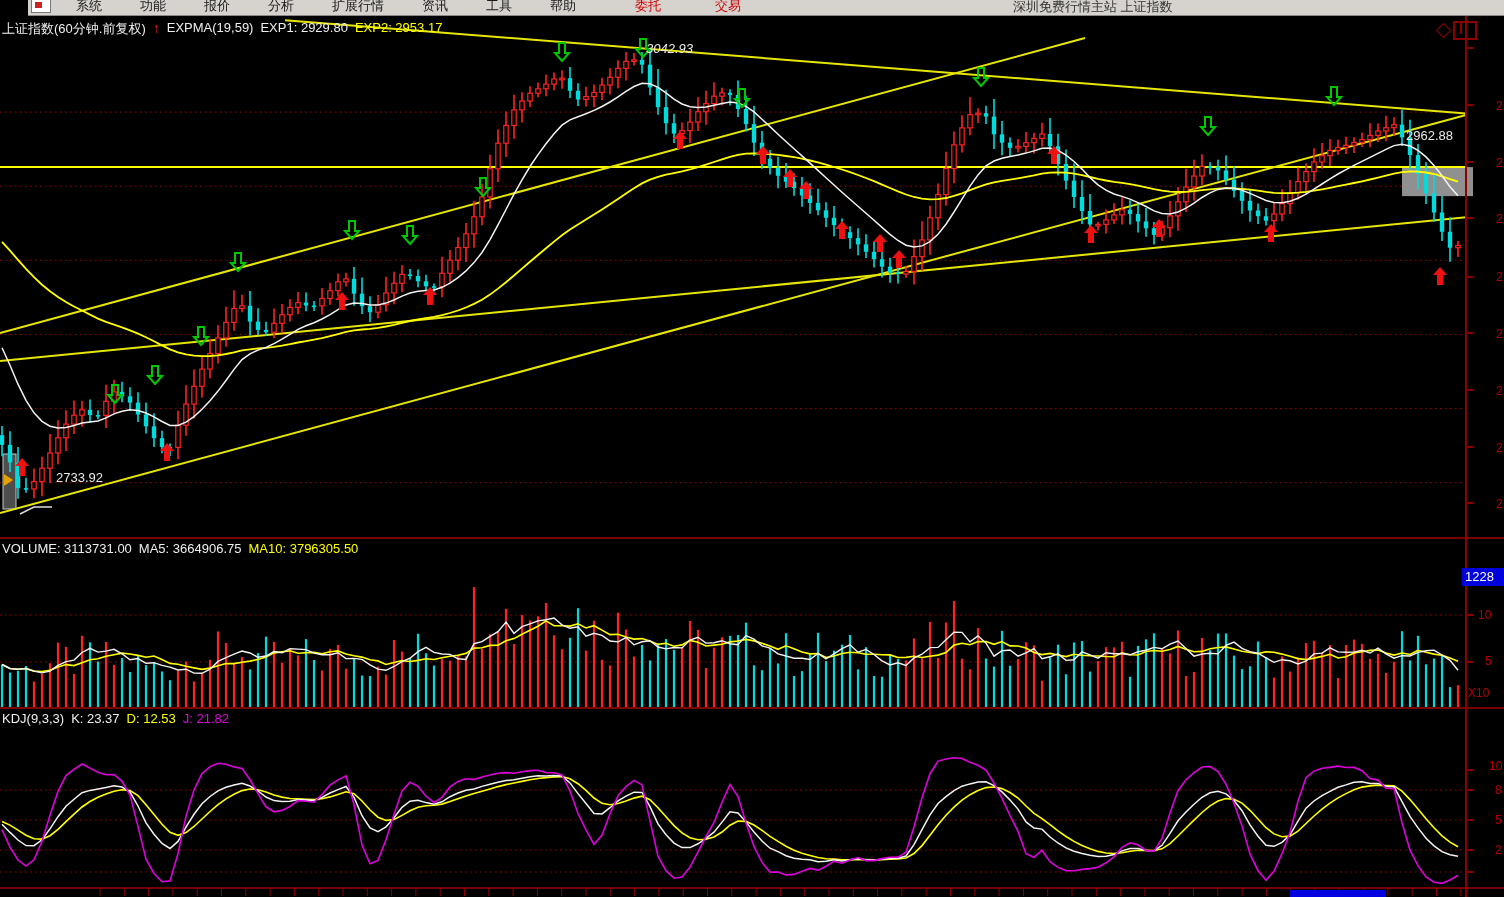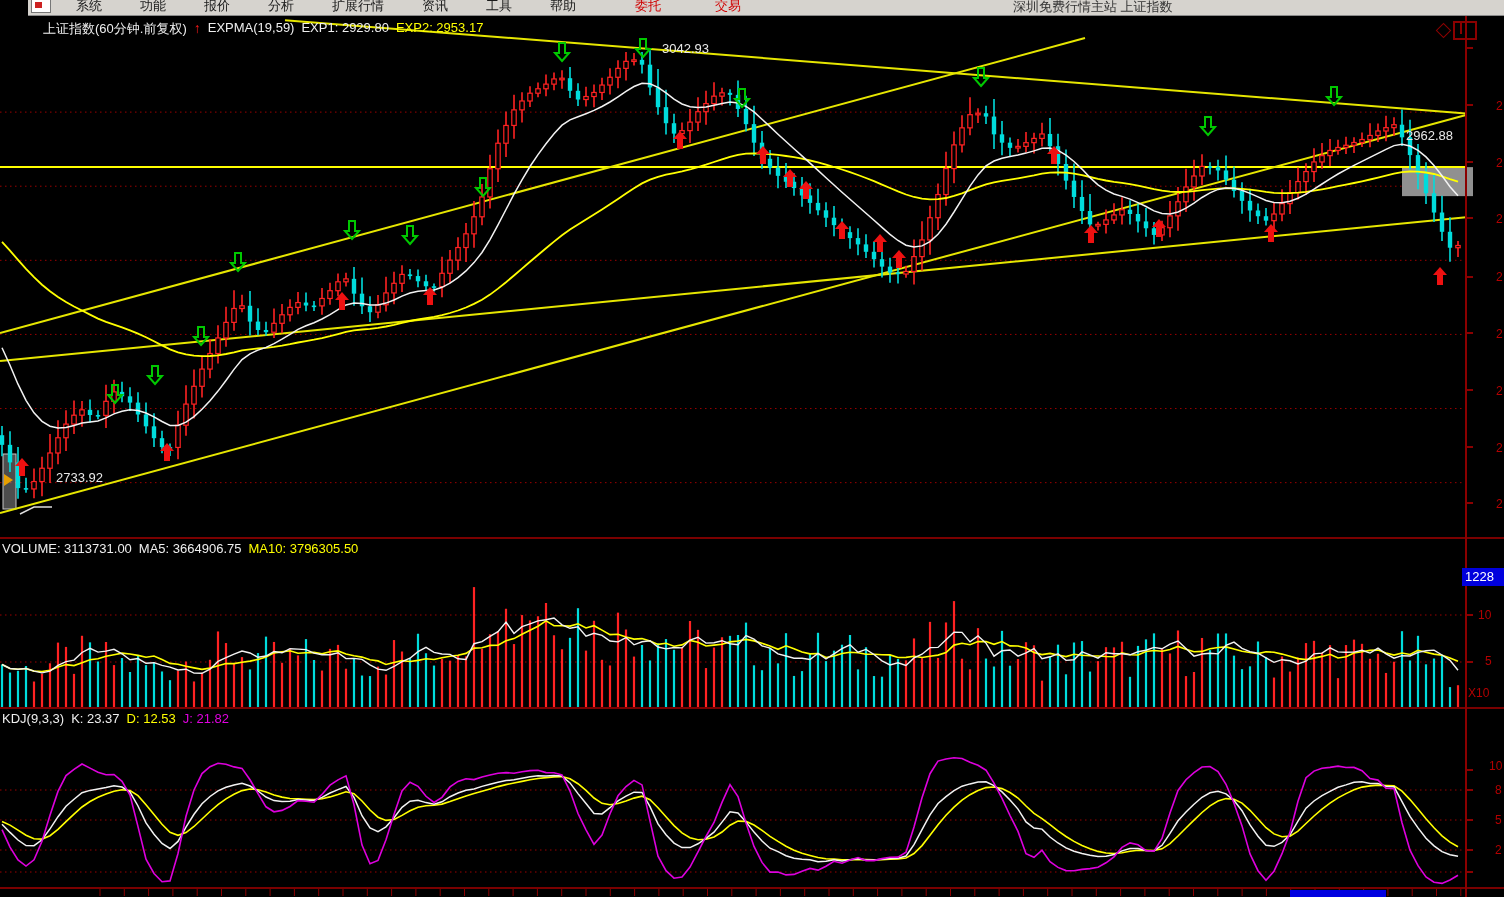--- a/index.html
+++ b/index.html
@@ -12,21 +12,21 @@
   .appicon{width:18px;height:12px;background:#fff;border:1px solid #777;margin:0 6px 0 3px;position:relative;}
   .appicon::after{content:"";position:absolute;left:3px;top:2px;width:7px;height:6px;background:#c22;}
   .mi{font-size:13px;color:#1a1a1a;padding:0 19px;white-space:nowrap;cursor:default;}
   .mi.red{color:#d00000;margin-left:26px;padding:0 14px;}
   #menustatus{position:absolute;left:985px;top:0;font-size:13px;color:#333;white-space:nowrap;
               transform:translateY(-2px);}
   #topline{position:absolute;left:0;top:16px;width:1504px;height:1px;background:#7a0000;}
   
   .hdr{position:absolute;display:flex;gap:7px;font-size:13px;white-space:nowrap;z-index:5;}
   .w{color:#eee;} .y{color:#ffff00;} .m{color:#e000e0;} 
-  #main-hdr{left:2px;top:20px;margin-left:41px;}
+  #main-hdr{left:2px;top:20px;}
   #vol-hdr{left:2px;top:541px;}
   #kdj-hdr{left:2px;top:711px;justify-content:space-between;}
   .uparrow{color:#ff1a1a;font-weight:bold;font-size:14px;}
   
   .lbl{position:absolute;font-size:13px;color:#e8e8e8;z-index:6;white-space:nowrap;}
   .axlbl{position:absolute;font-size:12px;color:#b40000;z-index:6;white-space:nowrap;}
   #vol-blue{position:absolute;left:1462px;top:568px;width:42px;height:18px;background:#0000dd;
             color:#fff;font-size:13px;line-height:18px;padding-left:3px;overflow:hidden;z-index:7;}
   #bot-blue{position:absolute;left:1290px;top:890px;width:96px;height:7px;background:#0000e0;z-index:7;overflow:hidden;}
   
@@ -753,21 +753,21 @@
     <span class="w">EXPMA(19,59)</span>
     <span class="w">EXP1: 2929.80</span>
     <span class="y">EXP2: 2953.17</span>
   </div>
 
   <div id="wicons">
     <div id="diamond"></div>
     <div id="splitbox"></div>
   </div>
 
-  <div class="lbl" style="left:662px;top:41px;">3042.93</div>
+  <div class="lbl" style="left:646px;top:41px;font-style:italic;">3042.93</div>
   <div class="lbl" style="left:56px;top:470px;">2733.92</div>
   <div class="lbl" style="left:1406px;top:128px;">2962.88</div>
   <div id="right-axis-labels">
       <div class="axlbl" style="left: 1496px; top: 99px;">2</div>
       <div class="axlbl" style="left: 1496px; top: 156px;">2</div>
       <div class="axlbl" style="left: 1496px; top: 212px;">2</div>
       <div class="axlbl" style="left: 1496px; top: 270px;">2</div>
       <div class="axlbl" style="left: 1496px; top: 327px;">2</div>
       <div class="axlbl" style="left: 1496px; top: 384px;">2</div>
       <div class="axlbl" style="left: 1496px; top: 441px;">2</div>

